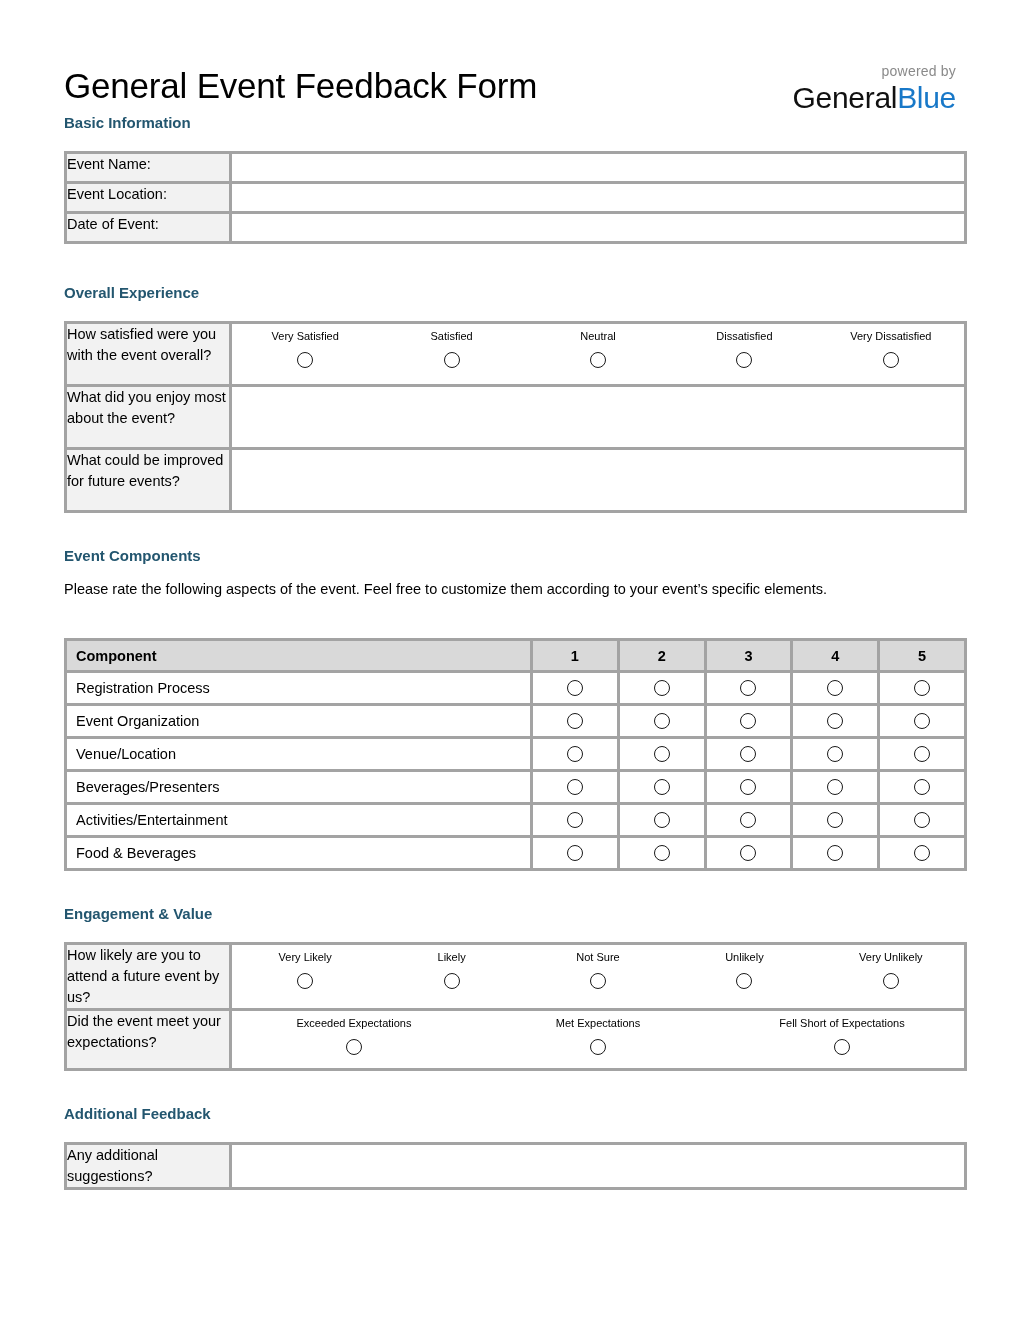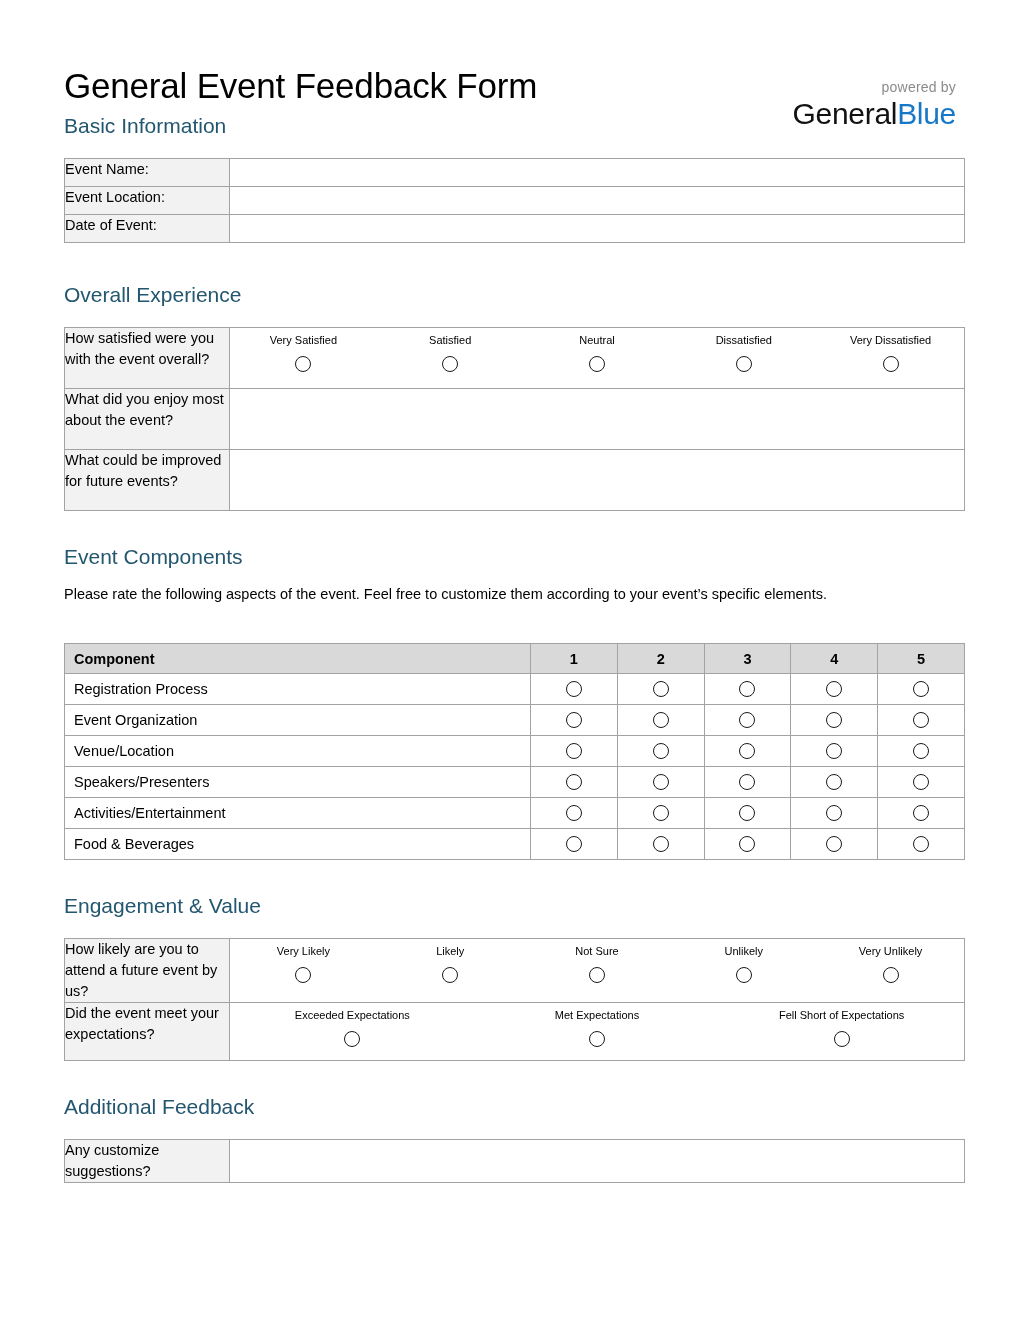--- a/index.html
+++ b/index.html
@@ -34,43 +34,43 @@
     top: 62px;
     font-size: 35px;
     font-weight: 400;
     letter-spacing: -0.2px;
     color: #000000;
     white-space: nowrap;
   }
   .brand {
     position: absolute;
     right: 60px;
-    top: 76px;
+    top: 60px;
     text-align: right;
     line-height: 1;
   }
   .brand-powered {
     font-size: 14px;
     color: #8a8a8a;
     letter-spacing: 0.2px;
     margin-bottom: 5px;
   }
   .brand-name {
     font-size: 30px;
     letter-spacing: -0.3px;
     white-space: nowrap;
   }
   .brand-general { color: #111111; }
   .brand-blue { color: #1878c8; }
 
   
   .section-heading {
     color: #23566f;
-    font-size: 21px;
-    font-weight: 400;
+    font-size: 15px;
+    font-weight: 700;
     margin: 0;
     padding: 0 0 0 60px;
   }
   .para {
     font-size: 14.5px;
     color: #000;
     padding: 0 60px;
     margin: 0;
     line-height: 1.35;
   }
@@ -78,21 +78,21 @@
 
   
   table.frm {
     border-collapse: collapse;
     table-layout: fixed;
     margin: 0 0 0 60px;
     width: 900px;
     background: #ffffff;
   }
   table.frm td, table.frm th {
-    border: 1px solid #a3a3a3;
+    border: 3px solid #a3a3a3;
     padding: 0;
     vertical-align: top;
     font-weight: normal;
     font-size: 14.5px;
   }
   .lbl {
     background: #f2f2f2;
     padding: 5px 0 5px 9px;
     line-height: 1.45;
   }
@@ -301,21 +301,21 @@
       </tr>
       <tr>
         <td class="comp">Venue/Location</td>
         <td class="rate"><span class="radio"></span></td>
         <td class="rate"><span class="radio"></span></td>
         <td class="rate"><span class="radio"></span></td>
         <td class="rate"><span class="radio"></span></td>
         <td class="rate"><span class="radio"></span></td>
       </tr>
       <tr>
-        <td class="comp">Speakers/Presenters</td>
+        <td class="comp">Beverages/Presenters</td>
         <td class="rate"><span class="radio"></span></td>
         <td class="rate"><span class="radio"></span></td>
         <td class="rate"><span class="radio"></span></td>
         <td class="rate"><span class="radio"></span></td>
         <td class="rate"><span class="radio"></span></td>
       </tr>
       <tr>
         <td class="comp">Activities/Entertainment</td>
         <td class="rate"><span class="radio"></span></td>
         <td class="rate"><span class="radio"></span></td>
@@ -399,19 +399,19 @@
   <h2 class="section-heading">Additional Feedback</h2>
   <div class="sp-20"></div>
 
   <table class="frm tbl-addl">
     <colgroup>
         <col style="width:165px">
         <col style="width:735px">
       </colgroup>
     <tbody>
       <tr>
-        <td class="lbl" style="height:42px">Any customize suggestions?</td>
+        <td class="lbl" style="height:42px">Any additional suggestions?</td>
         <td class="val"></td>
       </tr>
     </tbody>
   </table>
 
 </div>
 
 </body></html>

